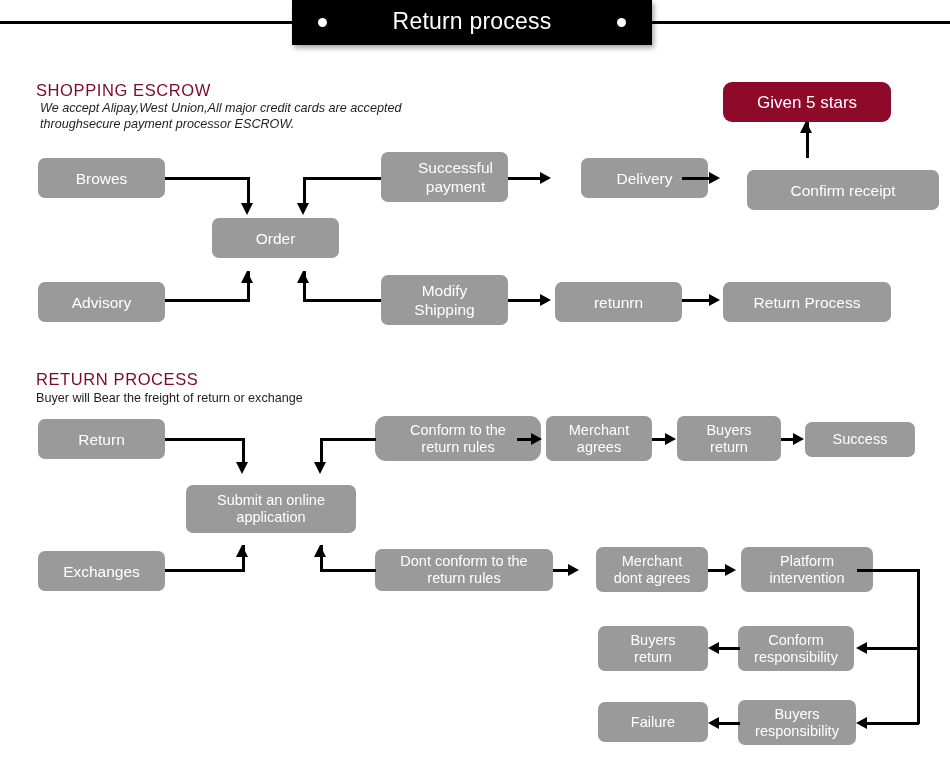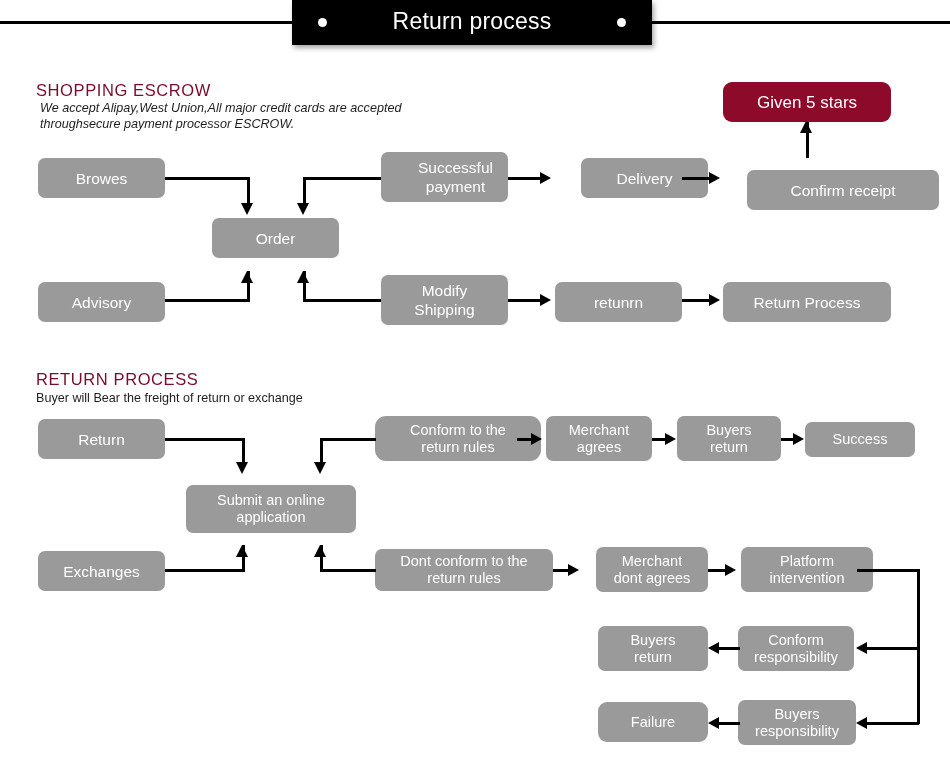--- a/index.html
+++ b/index.html
@@ -248,21 +248,21 @@
 
 <div class="hline" style="left:857px; top:569px; width:63px;"></div>
 <div class="vline" style="left:917px; top:569px; height:155px;"></div>
 
 <div class="node small" style="left:738px; top:626px; width:116px; height:45px;">Conform
 responsibility</div>
 <div class="node small" style="left:598px; top:626px; width:110px; height:45px;">Buyers
 return</div>
 <div class="node small" style="left:738px; top:700px; width:118px; height:45px;">Buyers
 responsibility</div>
-<div class="node small" style="left:598px; top:702px; width:110px; height:40px;border-radius:9px;">Failure</div>
+<div class="node small" style="left:598px; top:702px; width:110px; height:40px;">Failure</div>
 
 <div class="hline" style="left:866px; top:647px; width:53px;"></div>
 <div class="arrow left" style="left:856px; top:642px;"></div>
 
 <div class="hline" style="left:718px; top:647px; width:22px;"></div>
 <div class="arrow left" style="left:708px; top:642px;"></div>
 
 <div class="hline" style="left:866px; top:722px; width:53px;"></div>
 <div class="arrow left" style="left:856px; top:717px;"></div>
 

